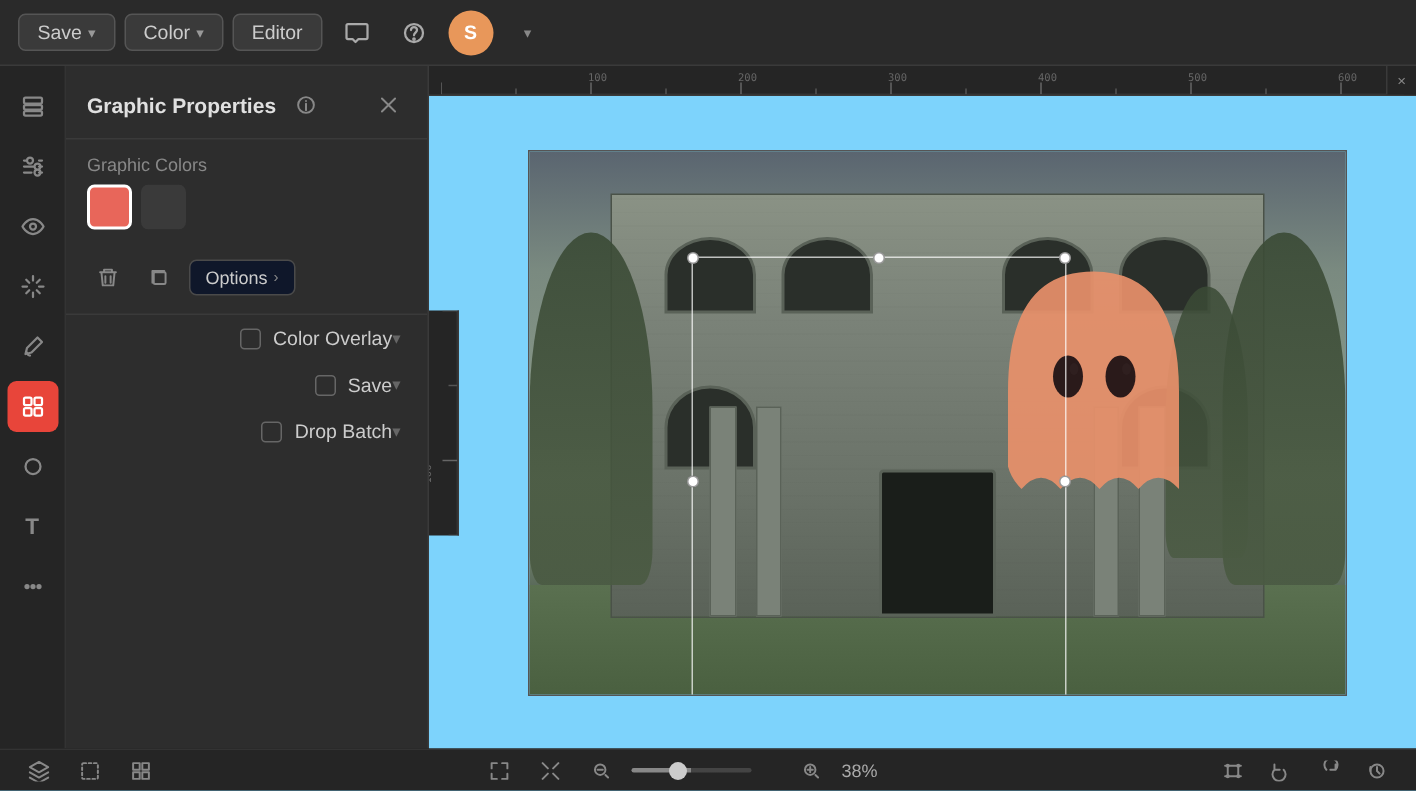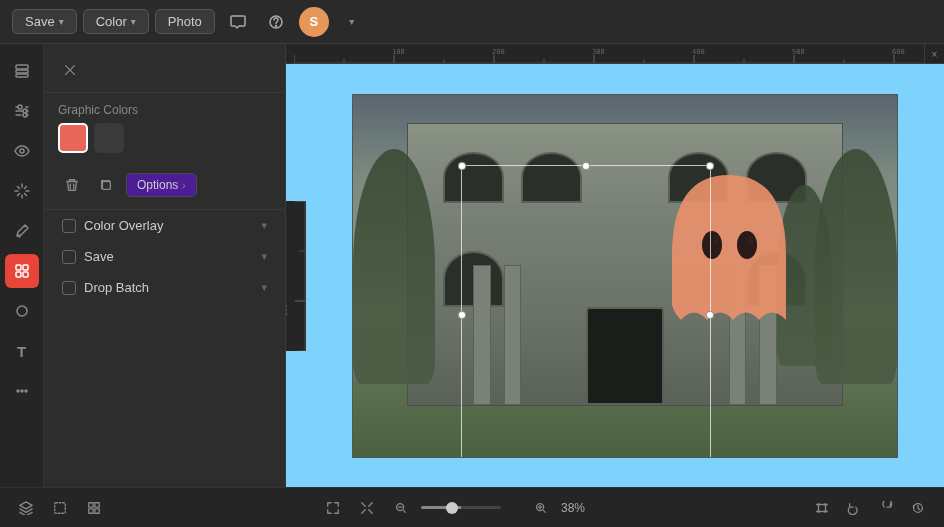--- a/index.html
+++ b/index.html
@@ -223,38 +223,38 @@
       cursor: pointer;
       display: flex;
       align-items: center;
       justify-content: center;
       border-radius: 4px;
     }
     .options-btn {
       display: flex;
       align-items: center;
       gap: 4px;
-      background: #4c1d95;
+      background: #0f172a;
       border: 1px solid #4a4a4a;
       border-radius: 5px;
       color: #ccc;
       font-size: 12px;
       padding: 4px 10px;
       cursor: pointer;
     }
 
     
     .prop-row {
       display: flex;
       align-items: center;
       padding: 8px 14px;
       cursor: pointer;
       border-radius: 4px;
       margin: 0 4px;
-      justify-content: space-between;
+      justify-content: flex-end;
     }
     .prop-row-left {
       display: flex;
       align-items: center;
       gap: 8px;
     }
     .prop-checkbox {
       width: 14px;
       height: 14px;
       border: 1.5px solid #666;
@@ -377,21 +377,21 @@
       border-radius: 50%;
     }
     .handle.tl { top: -4px; left: -4px; }
     .handle.tc { top: -4px; left: calc(50% - 4px); }
     .handle.tr { top: -4px; right: -4px; }
     .handle.ml { top: calc(50% - 4px); left: -4px; }
     .handle.mr { top: calc(50% - 4px); right: -4px; }
 
     
     .bottom-bar {
-      height: 40px;
+      height: 28px;
       background: #252525;
       border-top: 1px solid #333;
       display: flex;
       align-items: center;
       justify-content: space-between;
       padding: 0 12px;
       flex-shrink: 0;
     }
     .bottom-left {
       display: flex;
@@ -473,21 +473,21 @@
   <div class="topbar-center">
     <button class="topbar-btn">
       <span>Save</span>
       <span class="chevron">▾</span>
     </button>
     <button class="topbar-btn">
       <span>Color</span>
       <span class="chevron">▾</span>
     </button>
     <button class="topbar-btn">
-      <span>Photo</span>
+      <span>Editor</span>
     </button>
   </div>
   <div class="topbar-right">
     <button class="icon-btn">
       <svg class="svg-icon" viewBox="0 0 16 16">
           <path d="M14 2H2a1 1 0 00-1 1v8a1 1 0 001 1h3l2 2 2-2h5a1 1 0 001-1V3a1 1 0 00-1-1z"></path>
         </svg>
     </button>
     <button class="icon-btn">
       <svg class="svg-icon" viewBox="0 0 16 16">
@@ -557,20 +557,29 @@
       <svg class="svg-icon" viewBox="0 0 16 16">
           <circle cx="4" cy="8" r="1" fill="currentColor"></circle>
           <circle cx="8" cy="8" r="1" fill="currentColor"></circle>
           <circle cx="12" cy="8" r="1" fill="currentColor"></circle>
         </svg>
     </button>
   </div>
 
   <div class="panel">
     <div class="panel-header">
+      <div class="panel-title-row">
+        <span class="panel-title">Graphic Properties</span>
+        <button class="panel-icon-btn">
+          <svg class="svg-icon" viewBox="0 0 16 16" style="width:14px;height:14px">
+              <circle cx="8" cy="8" r="6"></circle>
+              <path d="M8 7v5m0-7v.01"></path>
+            </svg>
+        </button>
+      </div>
       <button class="panel-icon-btn">
         <svg class="svg-icon" viewBox="0 0 16 16" style="width:14px;height:14px">
             <path d="M3 3l10 10M13 3L3 13"></path>
           </svg>
       </button>
     </div>
 
     <div class="section-label">Graphic Colors</div>
 
     <div class="color-swatches">

